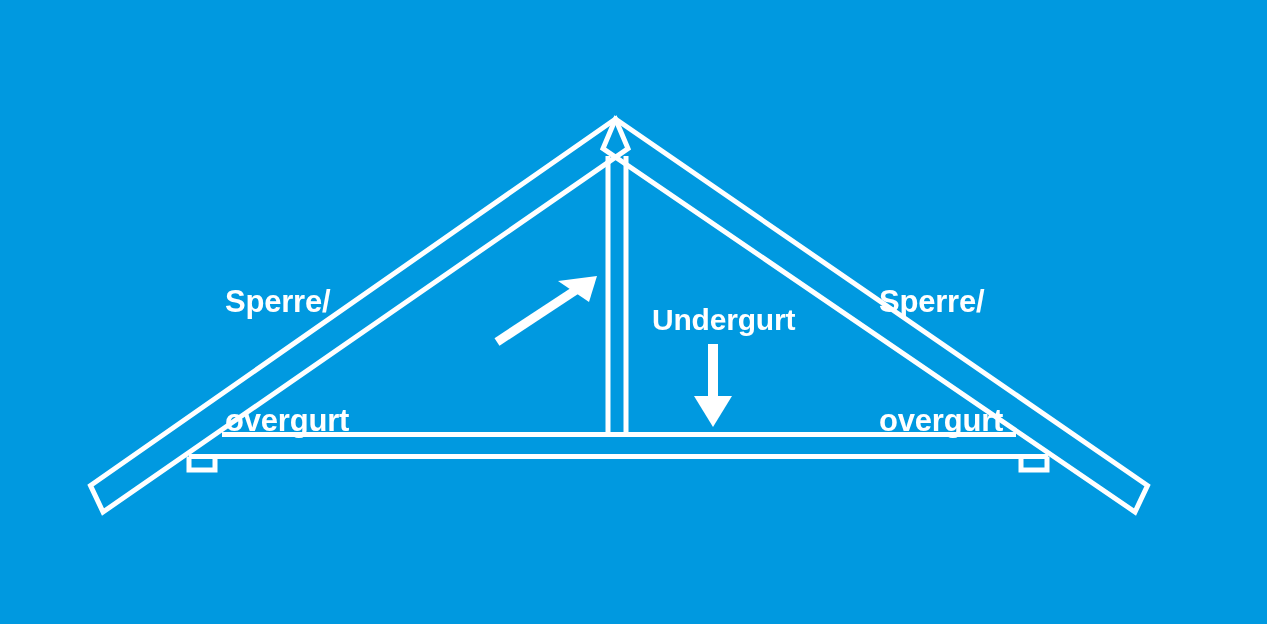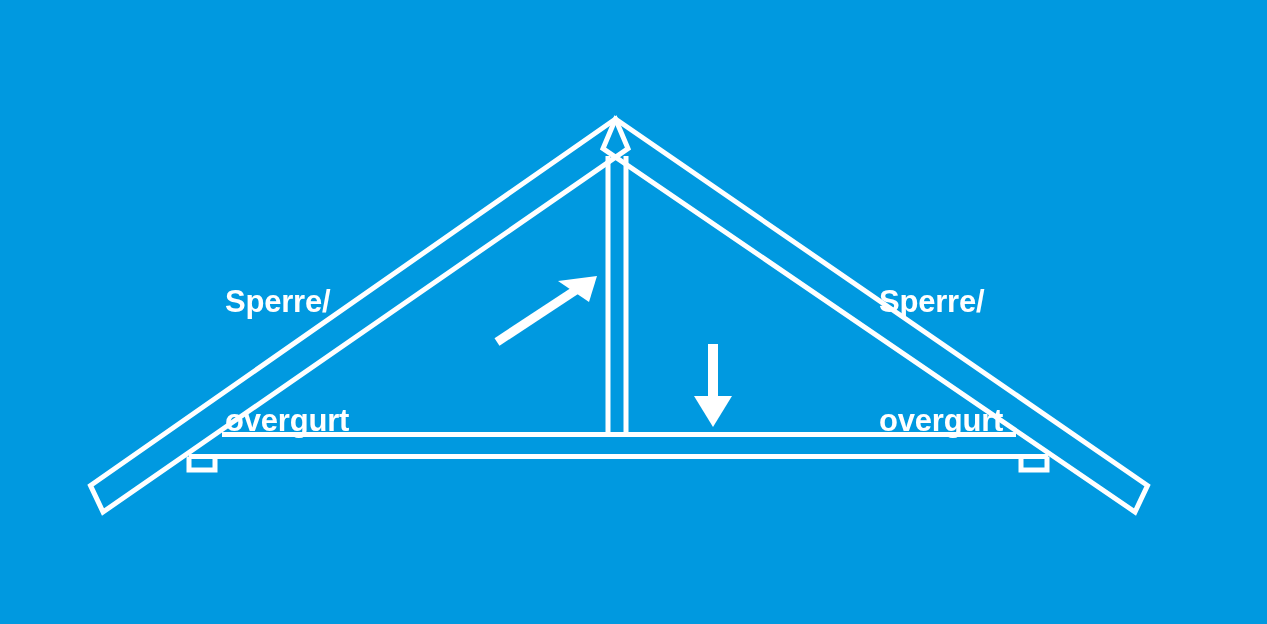--- a/index.html
+++ b/index.html
@@ -100,14 +100,15 @@
     <span class="label-line">Sperre/</span>
     <span class="label-line">overgurt</span>
   </div>
 
   <div class="label-text" id="label-sperre-right">
     <span class="label-line">Sperre/</span>
     <span class="label-line">overgurt</span>
   </div>
 
 
+  <div class="label-text" id="label-undergurt">Undergurt</div>
 
 </div>
 
 </body></html>

